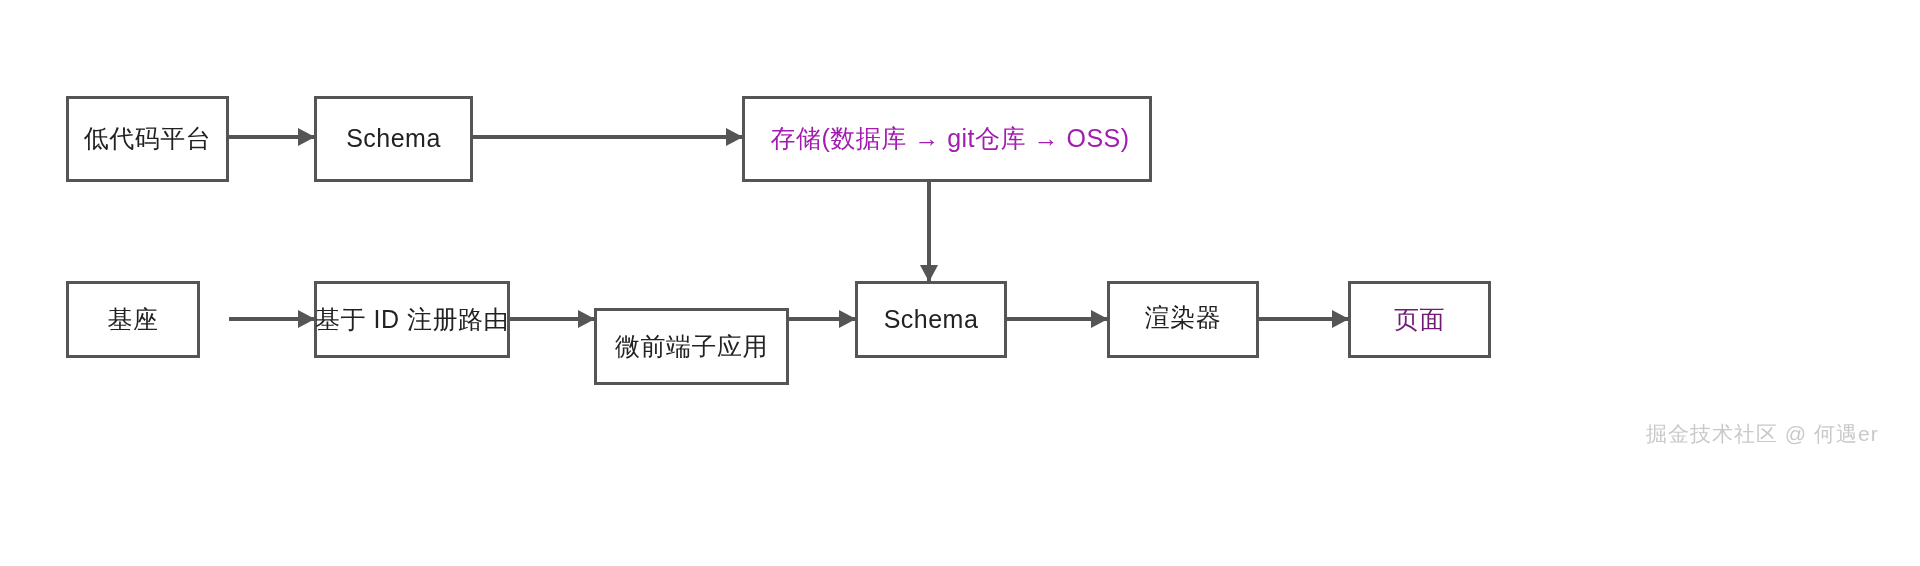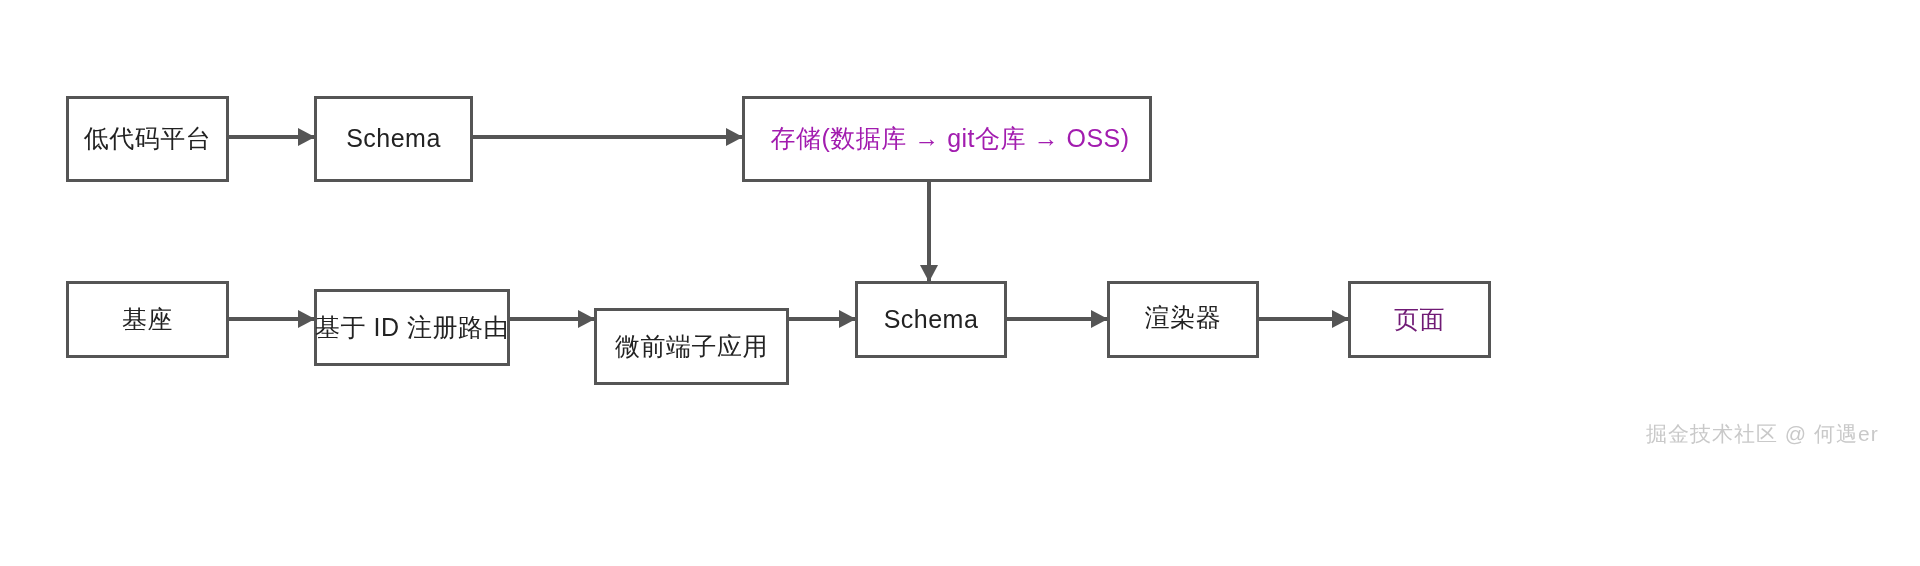--- a/index.html
+++ b/index.html
@@ -84,24 +84,24 @@
   <div id="nodes-layer">
       <div class="node" style="left: 66px; top: 96px; width: 163px; height: 86px; border-color: rgb(85, 85, 85); color: rgb(34, 34, 34);">
         <span class="node-label">低代码平台</span>
       </div>
       <div class="node" style="left: 314px; top: 96px; width: 159px; height: 86px; border-color: rgb(85, 85, 85); color: rgb(34, 34, 34);">
         <span class="node-label">Schema</span>
       </div>
       <div class="node" style="left: 742px; top: 96px; width: 410px; height: 86px; border-color: rgb(85, 85, 85); color: #a21caf; padding-left: 6px;">
         <span class="node-label">存储(数据库 → git仓库 → OSS)</span>
       </div>
-      <div class="node" style="left: 66px; top: 281px; width: 163px; height: 77px; border-color: rgb(85, 85, 85); color: rgb(34, 34, 34);">
+      <div class="node" style="left: 66px; top: 281px; width: 134px; height: 77px; border-color: rgb(85, 85, 85); color: rgb(34, 34, 34);">
         <span class="node-label">基座</span>
       </div>
-      <div class="node" style="left: 314px; top: 281px; width: 196px; height: 77px; border-color: rgb(85, 85, 85); color: rgb(34, 34, 34); margin-top: 8px;">
+      <div class="node" style="left: 314px; top: 281px; width: 196px; height: 77px; border-color: rgb(85, 85, 85); color: rgb(34, 34, 34);">
         <span class="node-label">基于 ID 注册路由</span>
       </div>
       <div class="node" style="left: 594px; top: 281px; width: 195px; height: 77px; border-color: rgb(85, 85, 85); color: rgb(34, 34, 34); margin-top: 27px;">
         <span class="node-label">微前端子应用</span>
       </div>
       <div class="node" style="left: 855px; top: 281px; width: 152px; height: 77px; border-color: rgb(85, 85, 85); color: rgb(34, 34, 34);">
         <span class="node-label">Schema</span>
       </div>
       <div class="node" style="left: 1107px; top: 281px; width: 152px; height: 77px; border-color: rgb(85, 85, 85); color: rgb(34, 34, 34); font-family: Liberation Mono, monospace;">
         <span class="node-label">渲染器</span>

